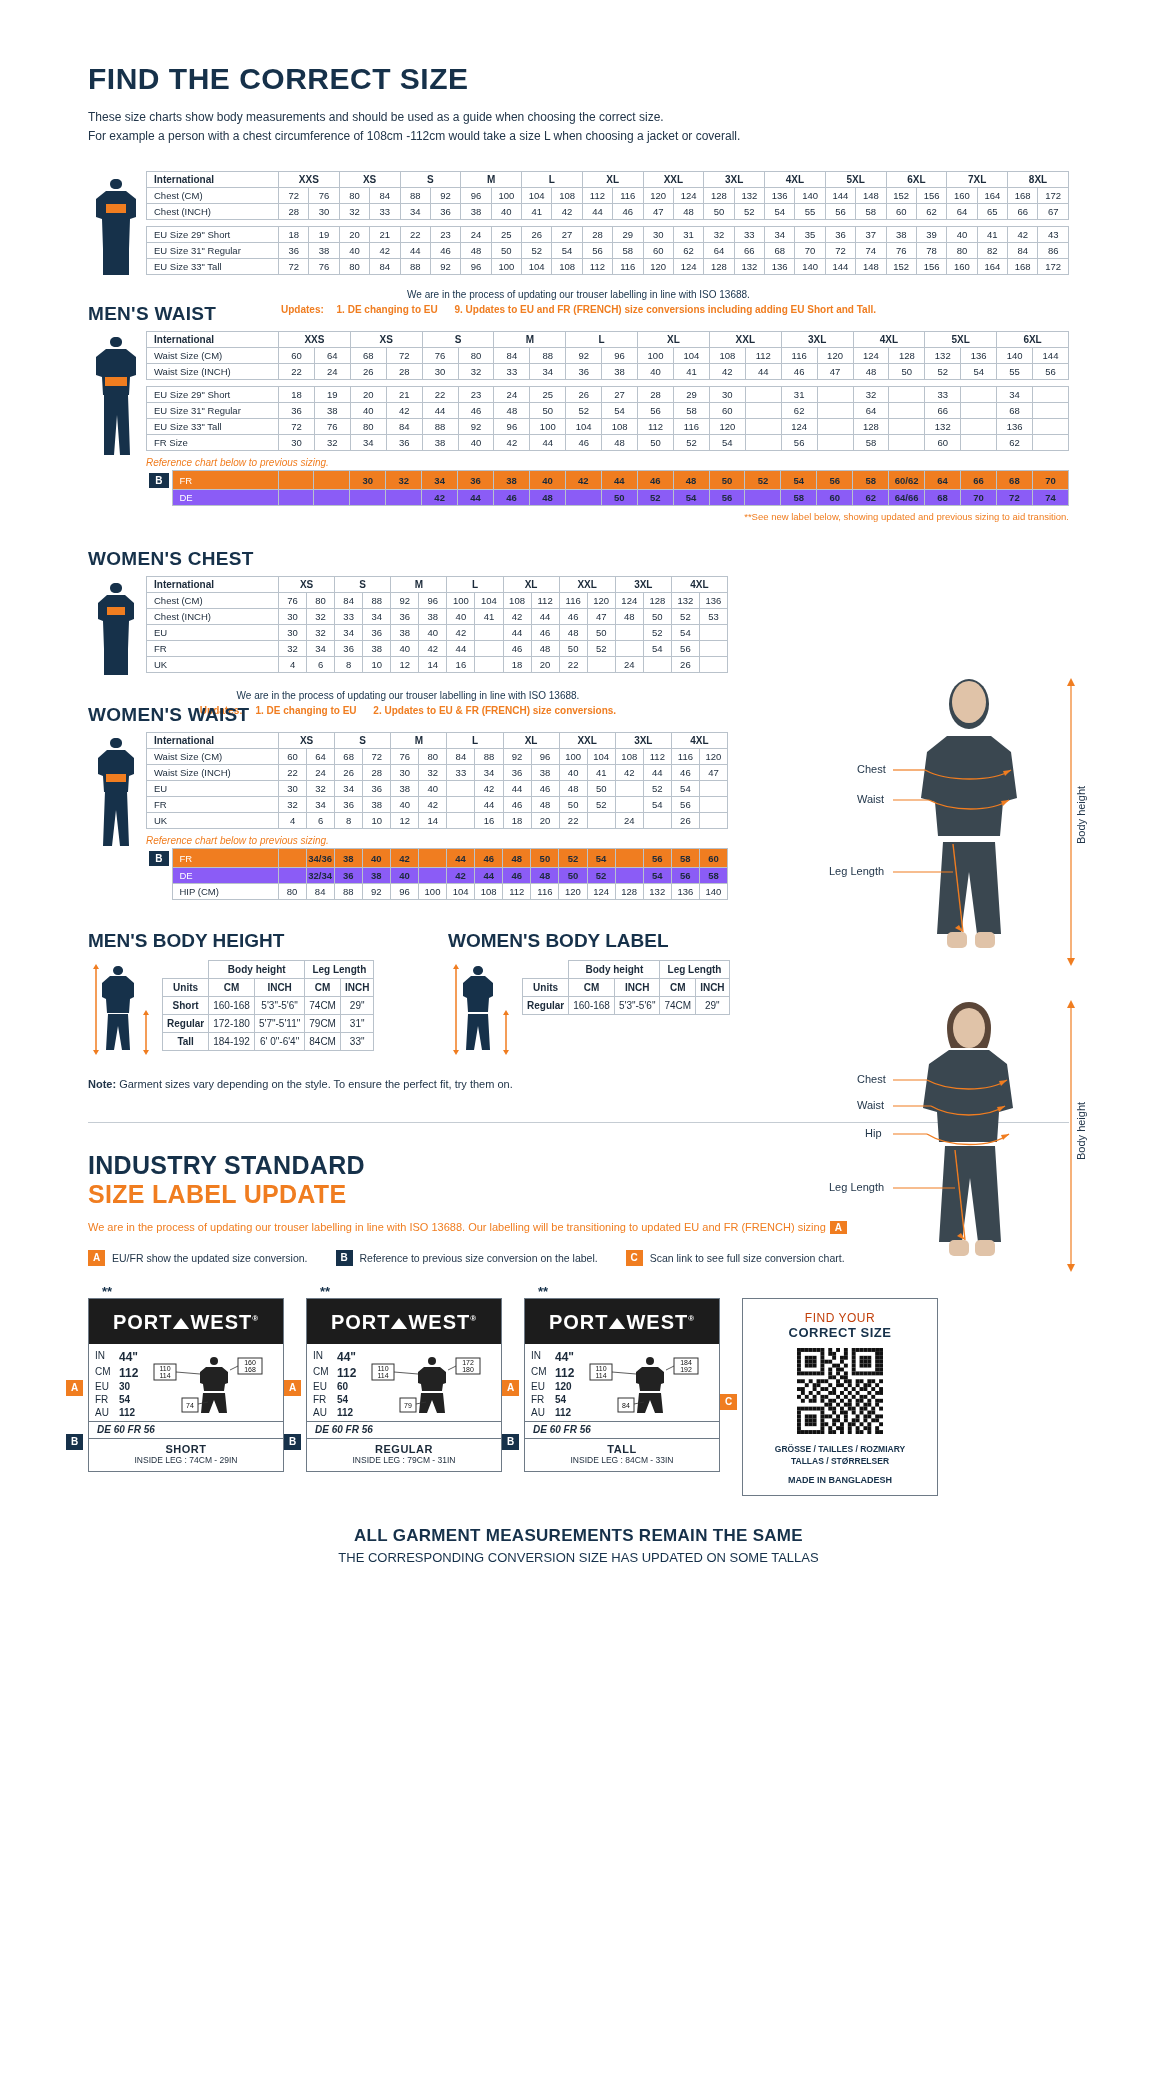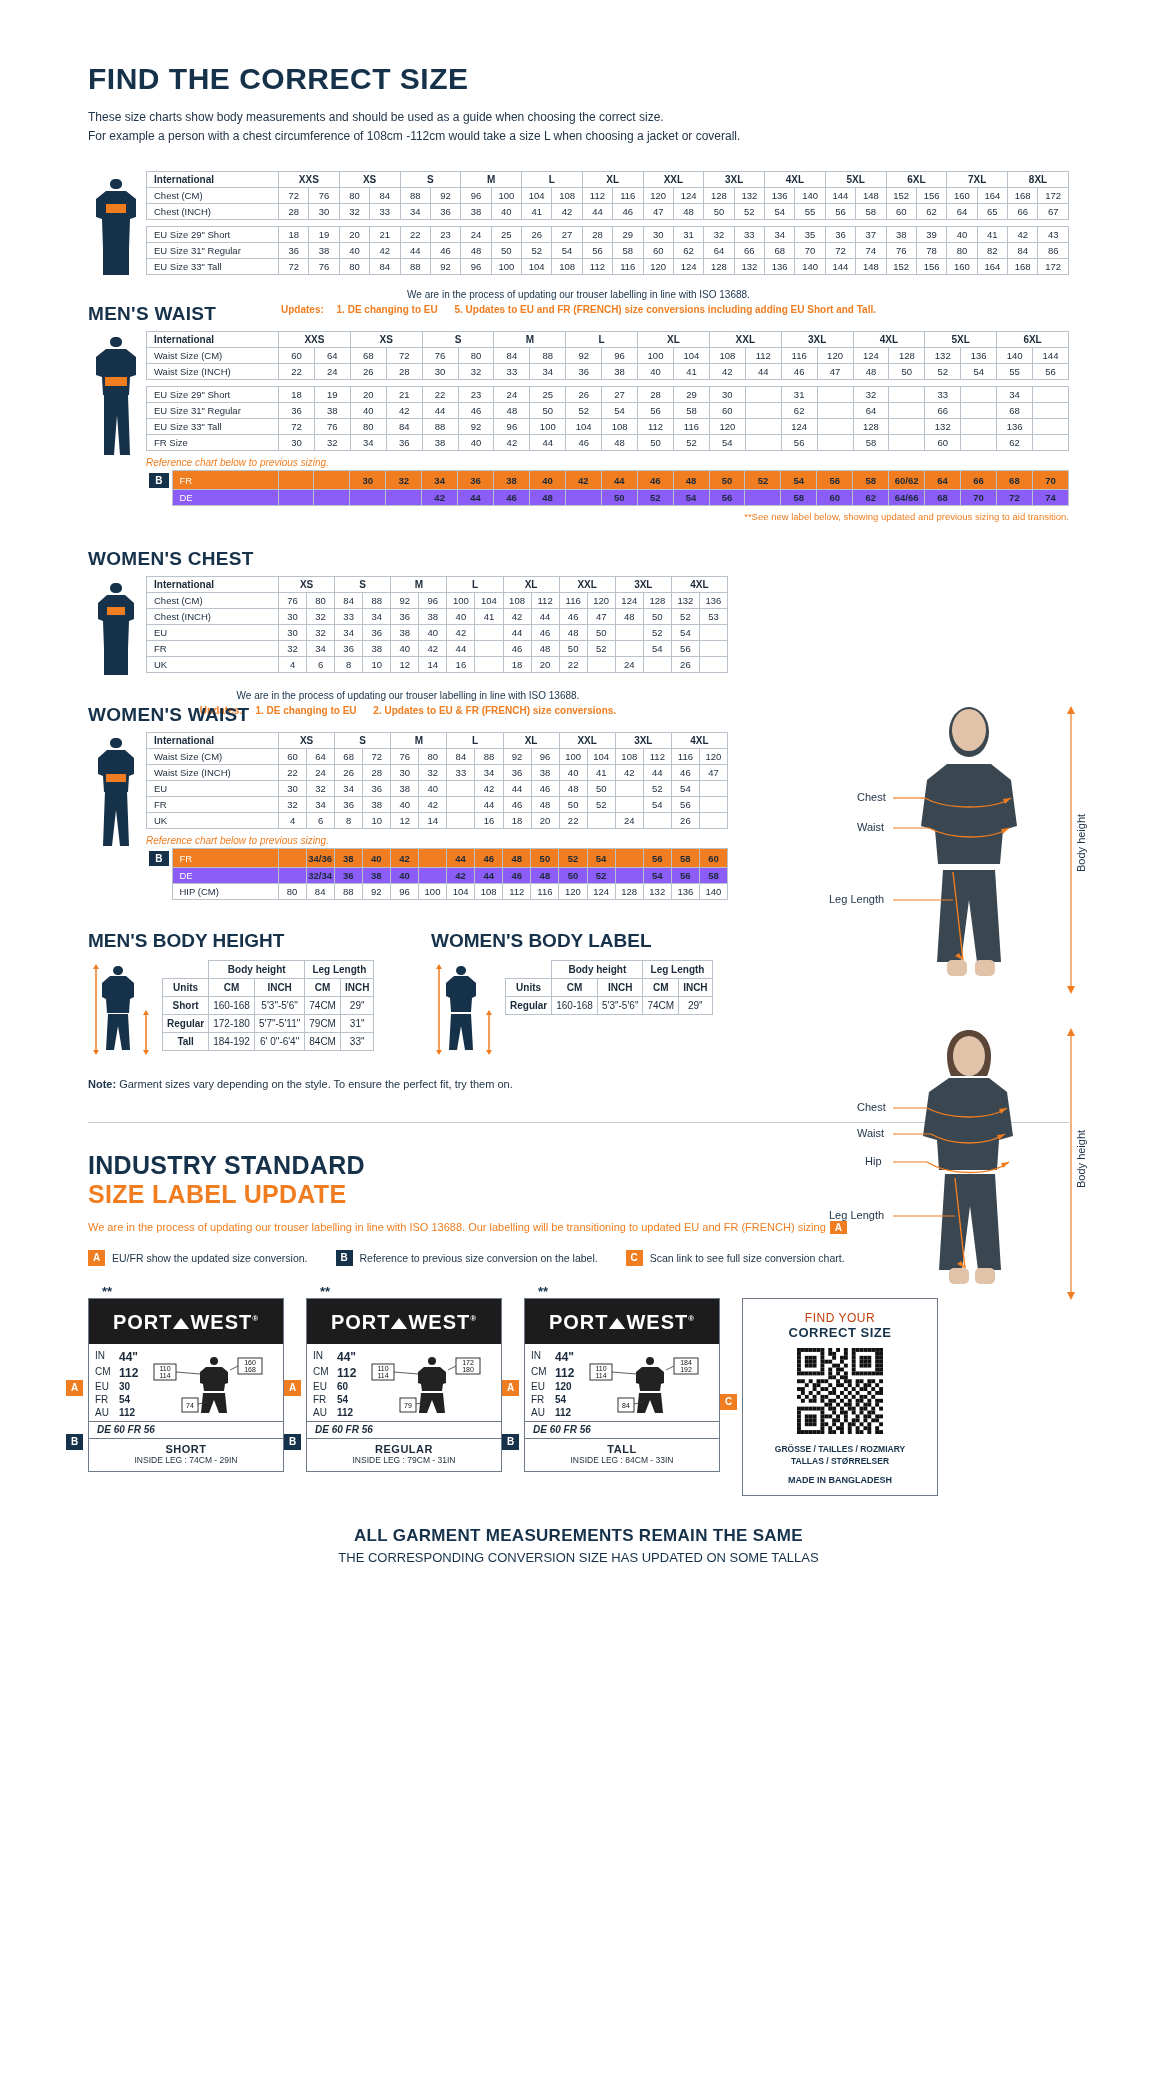--- a/index.html
+++ b/index.html
@@ -56,27 +56,27 @@
     font-size:10px; font-weight:bold; text-align:center; line-height:15px;
   }
   .bcell { border:none !important; background:transparent !important; width:26px; }
 
   .note-upd { font-size:10px; color:#16314a; margin:6px 0 4px 0; line-height:1.5; }
   .note-upd .u { color:#f07d20; font-weight:bold; }
   .note-upd b { font-weight:bold; }
   .refnote { font-size:10px; font-style:italic; color:#f07d20; margin:6px 0 2px 0; }
   .seenote { font-size:9.5px; color:#f07d20; text-align:right; margin:5px 0 0 0; }
 
-  .two-col { display:flex; gap:13px; }
+  .two-col { display:flex; gap:30px; }
 
   
   .bodyfig { display:block; }
 
   
-  .models { position:absolute; right:60px; top:640px; width:300px; }
+  .models { position:absolute; right:60px; top:612px; width:300px; }
   .modelblock { position:relative; margin-bottom:22px; }
 
   h2.bh { font-size:19px; font-weight:bold; color:#16314a; margin:0 0 8px 0; }
   table.bh { border-collapse:collapse; table-layout:fixed; }
   table.bh th, table.bh td {
     border:1px solid #b9c2cb; font-size:10px; text-align:center; padding:3px 4px; height:17px;
   }
   table.bh th { font-weight:bold; }
 
   .notefoot { font-size:11px; color:#22364a; margin:22px 0 0 0; }
@@ -348,21 +348,21 @@
               </tr>
             </tbody>
           </table>
       </div>
     </div>
 
     <div class="note-upd" style="text-align:center;margin-top:10px">
       <span>We are in the process of updating our trouser labelling in line with ISO 13688.</span><br>
       <b class="u">Updates:</b>
       <span class="u" style="margin-left:10px">1.  DE changing to EU</span>
-      <span class="u" style="margin-left:14px">5.  Updates to EU and FR (FRENCH) size conversions including adding EU Short and Tall.</span>
+      <span class="u" style="margin-left:14px">9.  Updates to EU and FR (FRENCH) size conversions including adding EU Short and Tall.</span>
     </div>
 
     <h2 class="sect" style="margin-top:-18px">MEN'S WAIST</h2>
     <div class="blockrow">
       <div class="figcol">
         <svg class="bodyfig" width="56" height="130" viewBox="0 0 56 130">
           <path d="M28 4c4 0 6 2 6 5s-2 5-6 5-6-2-6-5 2-5 6-5z" fill="#16314a"></path>
           <path d="M18 16h20l10 8v18l-6 2-1 18h-26l-1-18-6-2V24z" fill="#16314a"></path>
           <rect x="17" y="44" width="22" height="9" fill="#f07d20"></rect>
           <path d="M16 62h24l2 60h-10l-3-40-3 40h-10z" fill="#16314a"></path>

